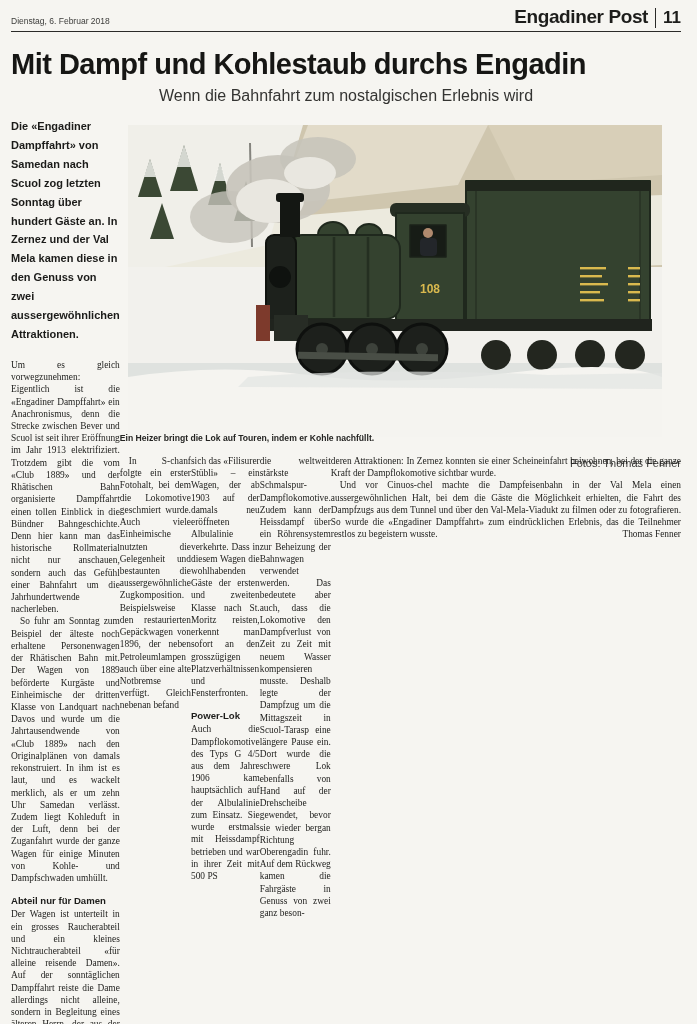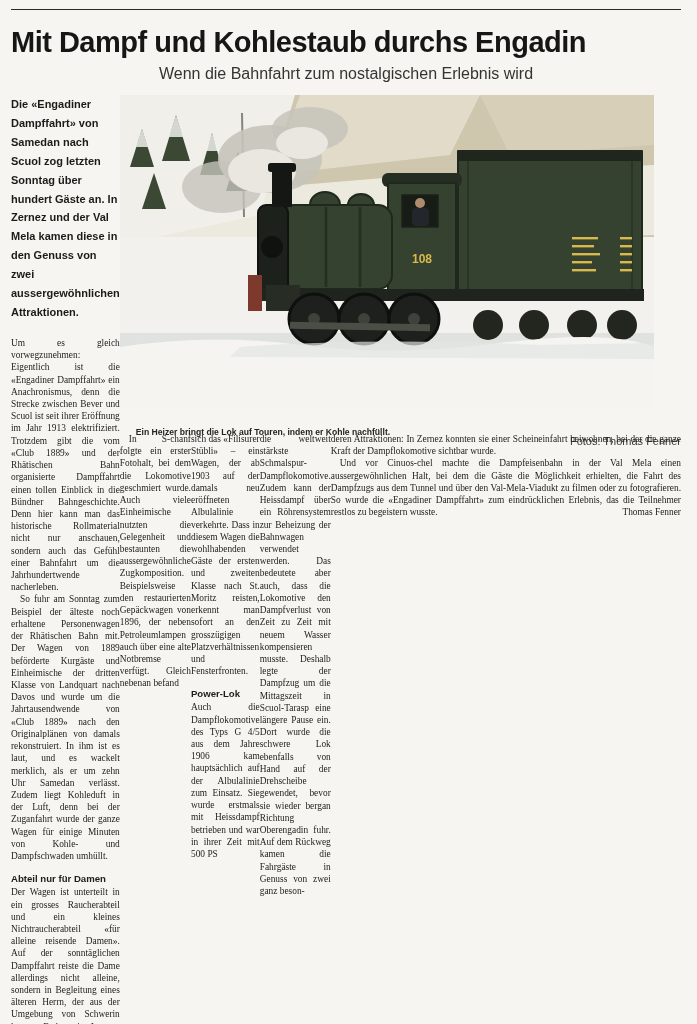--- a/index.html
+++ b/index.html
@@ -24,55 +24,62 @@
   .subhead-line{
     font-family:"Liberation Sans",sans-serif;font-size:16px;color:#343432;
     text-align:center;margin:0 0 12px 0;
   }
   
   .article-grid{
     display:grid;grid-template-columns:repeat(4,1fr);
     grid-template-rows:312px 20px auto;
   }
   .col-first{grid-column:1;grid-row:1 / span 3;}
-  .main-figure{grid-column:2 / 6;grid-row:1;margin:0;}
+  .main-figure{grid-column:2 / 6;grid-row:1;margin:8px;}
   .caption-row{grid-column:2 / 6;grid-row:2;display:flex;justify-content:space-between;align-items:flex-start;padding-top:4px;}
   .tcol{grid-row:3;padding-top:6px;}
   .c2{grid-column:2;} .c3{grid-column:3;} .c4{grid-column:4;} .c5{grid-column:5;}
   .lead{
     font-family:"Liberation Sans",sans-serif;font-weight:bold;font-size:11px;
     line-height:1.72;margin:0 0 15px 0;color:#1b1b19;
   }
   .body-text{font-size:9.4px;line-height:1.3;text-align:justify;margin:0;hyphens:auto;}
   .ind{text-indent:9px;}
   .sub-h{
     font-family:"Liberation Sans",sans-serif;font-weight:bold;font-size:9.6px;
     margin:11px 0 2px 0;
   }
   .byline{float:right;padding-left:6px;}
   .cap{
     font-family:"Liberation Sans",sans-serif;font-weight:bold;font-size:8.6px;
-    color:#242422;margin:16px;
+    color:#242422;margin:0;
   }
   .credit{font-family:Liberation Sans, sans-serif;font-size:11px;color:#3a3a38;font-weight:normal;margin-top:24px;}
   figure{margin:0;}
   figure svg{display:block;}
   
   .photos-section{display:flex;gap:10px;margin-top:13px;}
   .left-photo-block{width:252px;flex:none;}
   .right-photos{flex:1;min-width:0;}
   .row1{display:flex;gap:7px;align-items:flex-start;}
   .fotohalt-block{width:282px;flex:none;}
   .crowd-figure{width:106px;flex:none;}
 </style>
 </head>
 <body>
 
 <div class="page">
 
+  <div class="hdr">
+    <span class="hdr-date">Dienstag, 6. Februar 2018</span>
+    <span class="hdr-right">
+      <span class="masthead">Engadiner Post</span>
+      <span class="pagenum">11</span>
+    </span>
+  </div>
   <hr class="hdr-rule">
 
   <h1 class="headline">Mit Dampf und Kohlestaub durchs Engadin</h1>
   <p class="subhead-line">Wenn die Bahnfahrt zum nostalgischen Erlebnis wird</p>
 
   <div class="article-grid">
 
     <div class="col-first">
       <p class="lead">Die «Engadiner Dampffahrt» von Samedan nach Scuol zog letzten Sonntag über hundert Gäste an. In Zernez und der Val Mela kamen diese in den Genuss von zwei aussergewöhnlichen Attraktionen.</p>
       <p class="body-text">Um es gleich vorwegzunehmen: Eigentlich ist die «Engadiner Dampffahrt» ein Anachronismus, denn die Strecke zwischen Bever und Scuol ist seit ihrer Eröffnung im Jahr 1913 elektrifiziert. Trotzdem gibt die vom «Club 1889» und der Rhätischen Bahn organisierte Dampffahrt einen tollen Einblick in die Bündner Bahngeschichte. Denn hier kann man das historische Rollmaterial nicht nur anschauen, sondern auch das Gefühl einer Bahnfahrt um die Jahrhundertwende nacherleben.</p>

